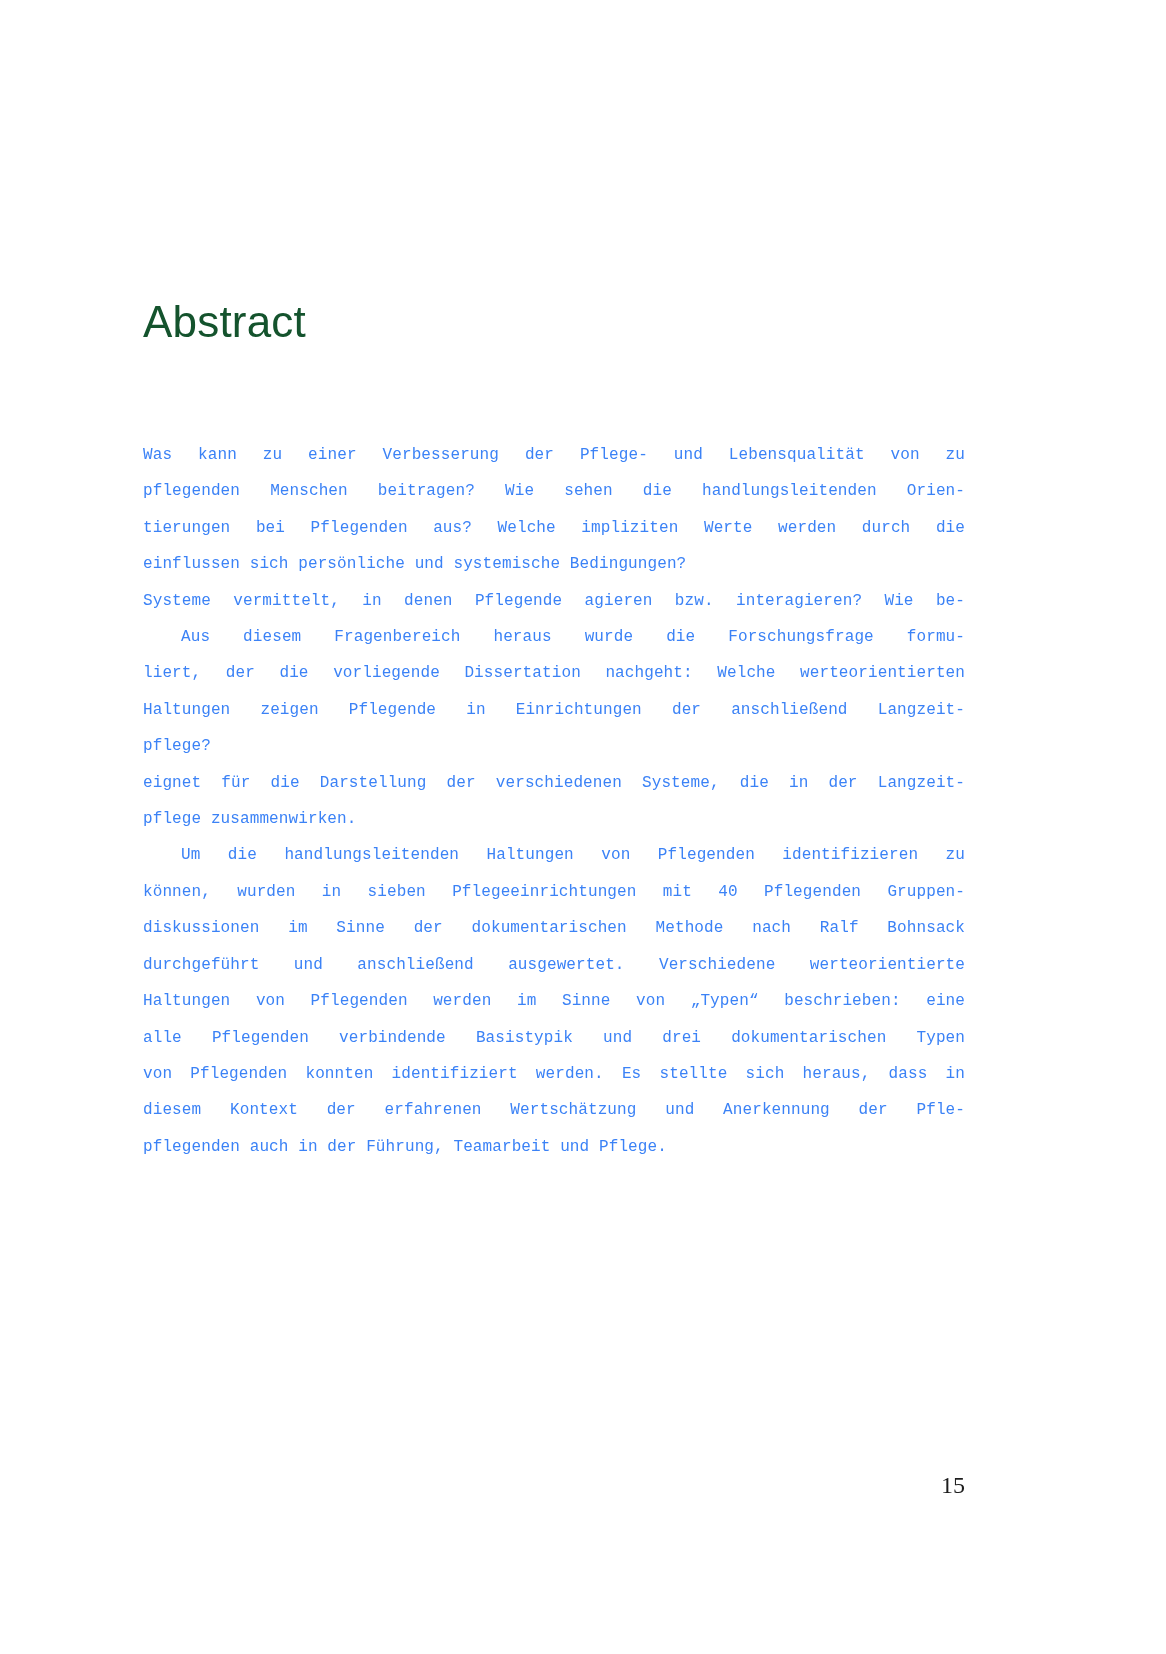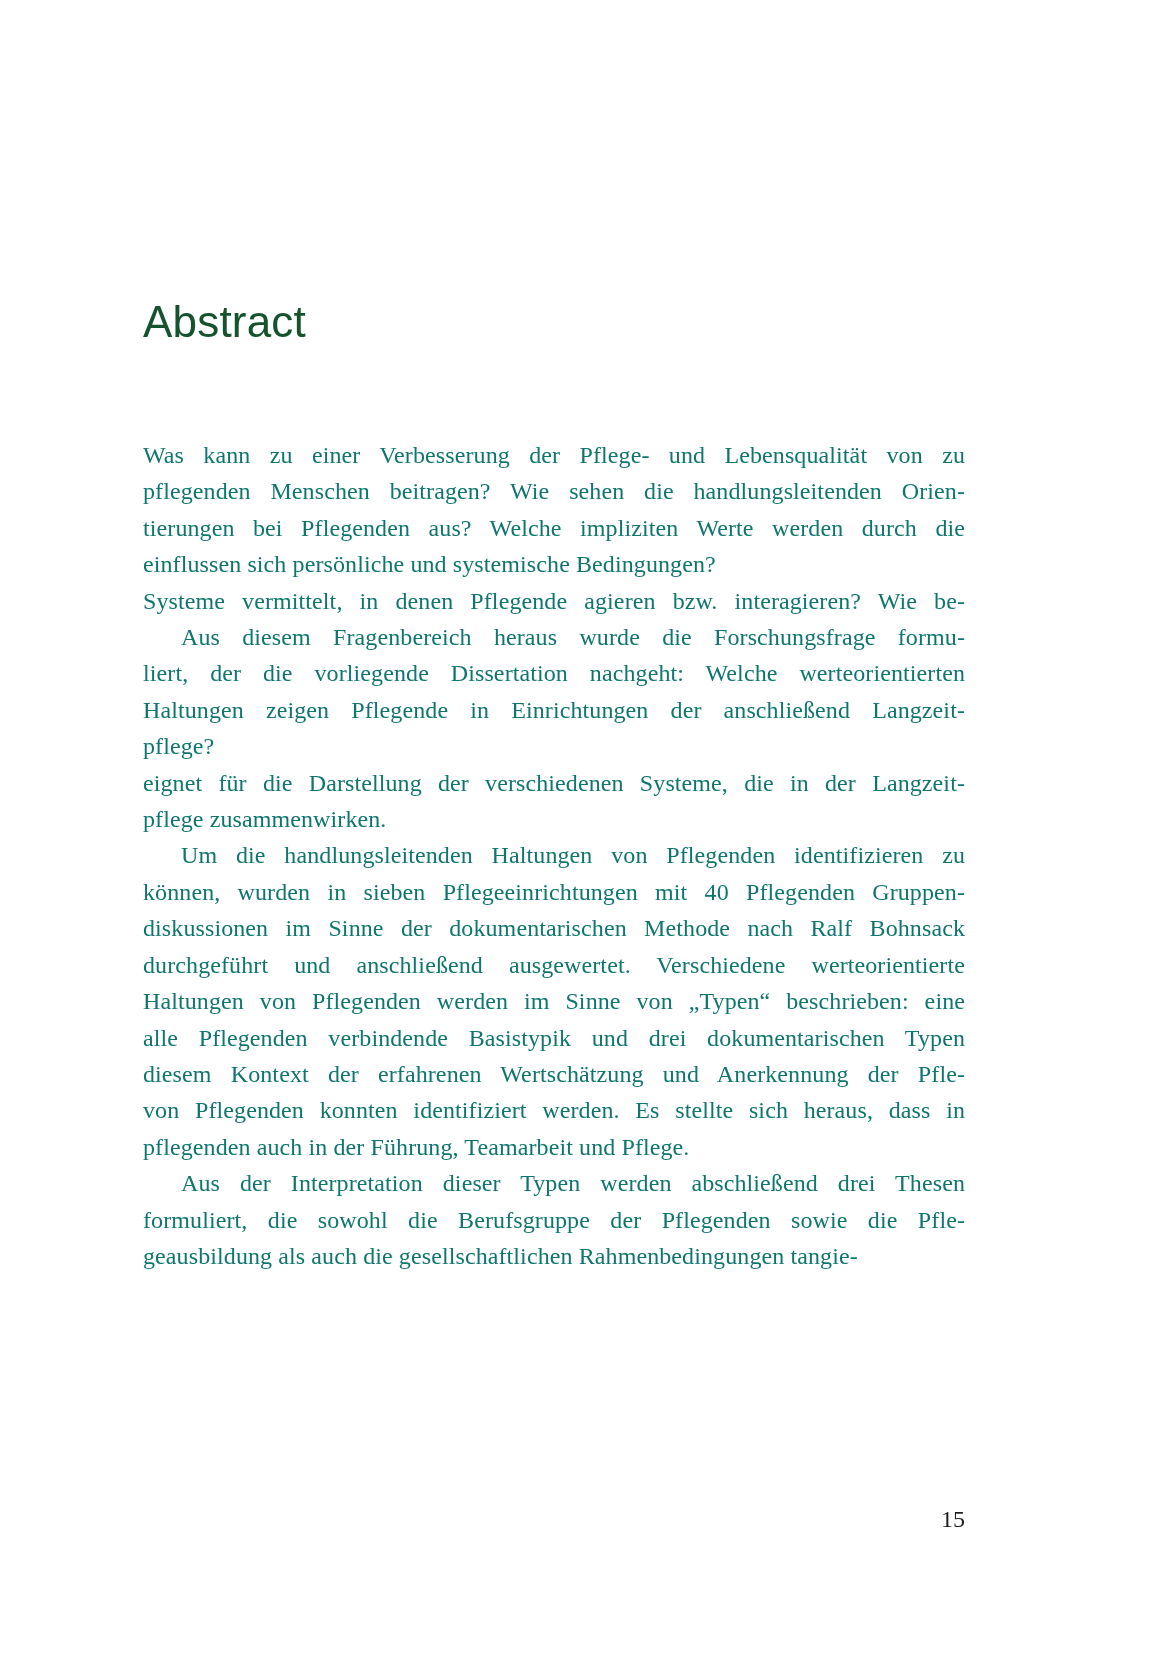--- a/index.html
+++ b/index.html
@@ -24,42 +24,43 @@
     font-weight: 400;
     font-size: 44px;
     letter-spacing: 0.2px;
     color: #14532d;
   }
   .body-text {
     position: absolute;
     left: 143px;
     top: 437px;
     width: 822px;
-    font-size: 24px;
+    font-size: 16px;
     line-height: 36.4px;
-    color: #0f766e;
+    color: #3b82f6;
+    font-family: Liberation Mono, monospace;
   }
   .paragraph {
     margin: 0;
   }
   .line {
     text-align: justify;
     text-align-last: justify;
     letter-spacing: 0.1px;
   }
   .line.last {
     text-align-last: left;
   }
   .line.indent {
     text-indent: 38px;
   }
   .page-number {
     position: absolute;
     right: 201px;
-    top: 1506px;
+    top: 1472px;
     font-size: 24px;
     color: #1d1d1d;
     text-align: right;
   }
 </style>
 </head>
 <body>
 
 <div class="page">
   <h1 class="title">Abstract</h1>
@@ -81,24 +82,19 @@
         <div class="line">eignet für die Darstellung der verschiedenen Systeme, die in der Langzeit-</div>
         <div class="line last">pflege zusammenwirken.</div>
       </div>
       <div class="paragraph">
         <div class="line indent">Um die handlungsleitenden Haltungen von Pflegenden identifizieren zu</div>
         <div class="line">können, wurden in sieben Pflegeeinrichtungen mit 40 Pflegenden Gruppen-</div>
         <div class="line">diskussionen im Sinne der dokumentarischen Methode nach Ralf Bohnsack</div>
         <div class="line">durchgeführt und anschließend ausgewertet. Verschiedene werteorientierte</div>
         <div class="line">Haltungen von Pflegenden werden im Sinne von „Typen“ beschrieben: eine</div>
         <div class="line">alle Pflegenden verbindende Basistypik und drei dokumentarischen Typen</div>
+        <div class="line">von Pflegenden konnten identifiziert werden. Es stellte sich heraus, dass in</div>
         <div class="line">diesem Kontext der erfahrenen Wertschätzung und Anerkennung der Pfle-</div>
-        <div class="line">von Pflegenden konnten identifiziert werden. Es stellte sich heraus, dass in</div>
         <div class="line last">pflegenden auch in der Führung, Teamarbeit und Pflege.</div>
-      </div>
-      <div class="paragraph">
-        <div class="line indent">Aus der Interpretation dieser Typen werden abschließend drei Thesen</div>
-        <div class="line">formuliert, die sowohl die Berufsgruppe der Pflegenden sowie die Pfle-</div>
-        <div class="line last">geausbildung als auch die gesellschaftlichen Rahmenbedingungen tangie-</div>
       </div>
     </div>
   <div class="page-number">15</div>
 </div>
 
 </body></html>

